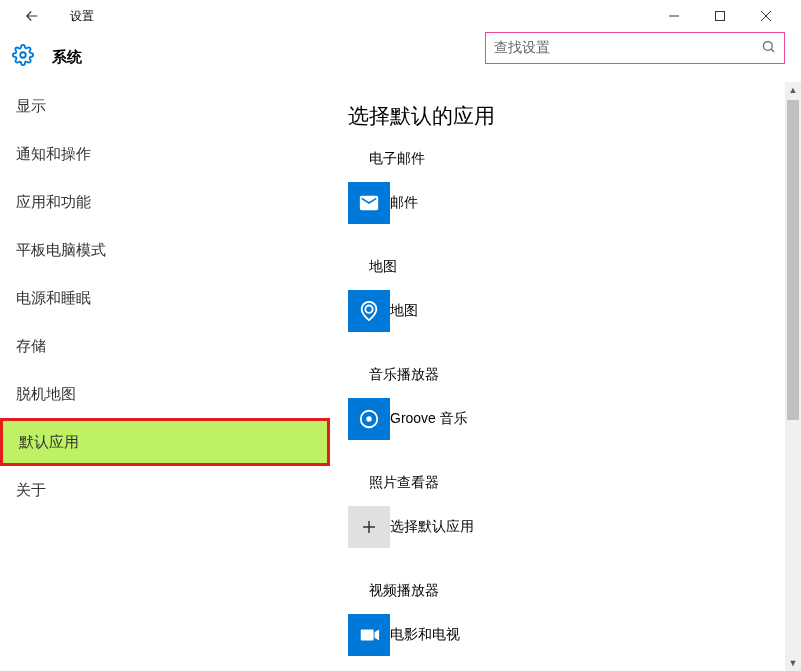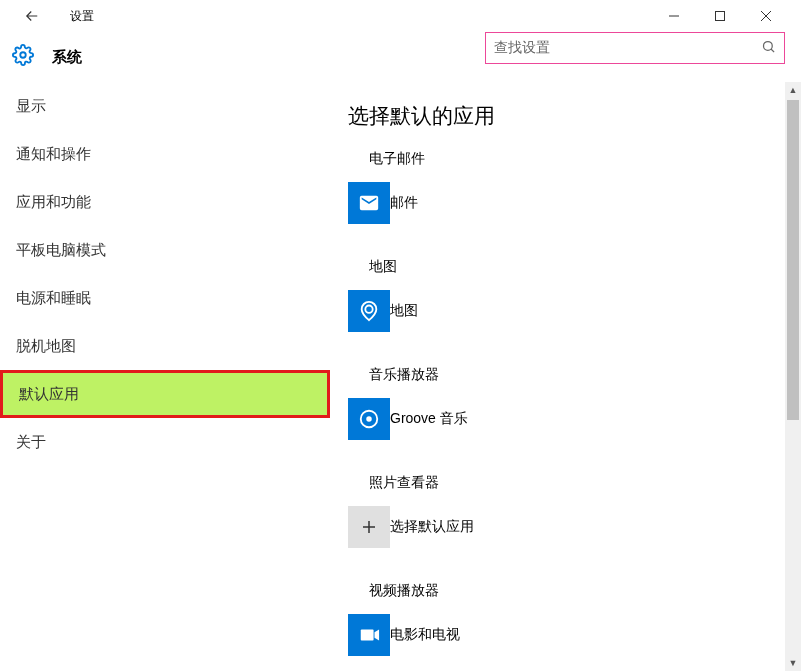--- a/index.html
+++ b/index.html
@@ -240,20 +240,23 @@
     <div class="sidebar-item">
         <span>应用和功能</span>
       </div>
     <div class="sidebar-item">
         <span>平板电脑模式</span>
       </div>
     <div class="sidebar-item">
         <span>电源和睡眠</span>
       </div>
     <div class="sidebar-item">
+        <span>存储</span>
+      </div>
+    <div class="sidebar-item">
         <span>脱机地图</span>
       </div>
     <div class="sidebar-item selected">
         <span>默认应用</span>
       </div>
     <div class="sidebar-item">
         <span>关于</span>
       </div>
   </div>
 

